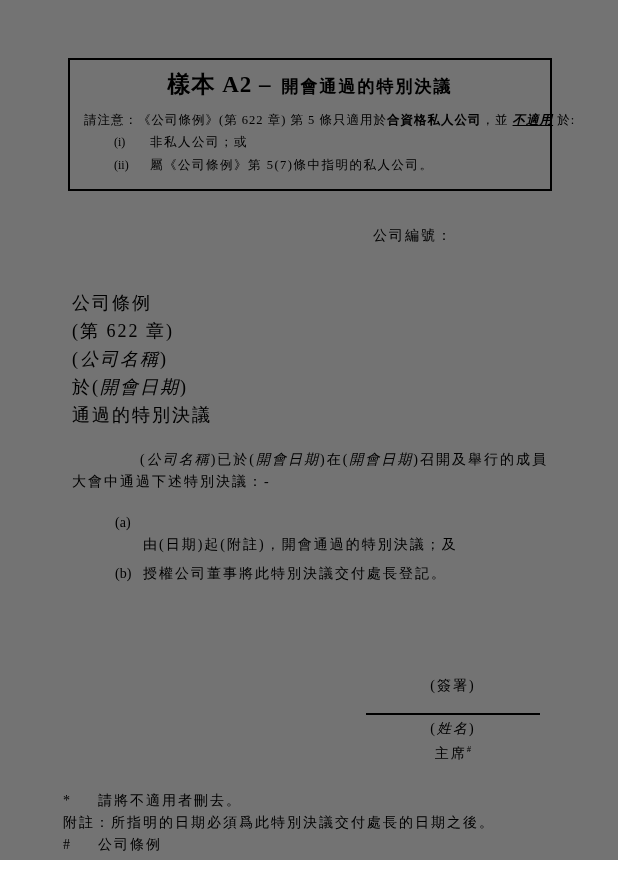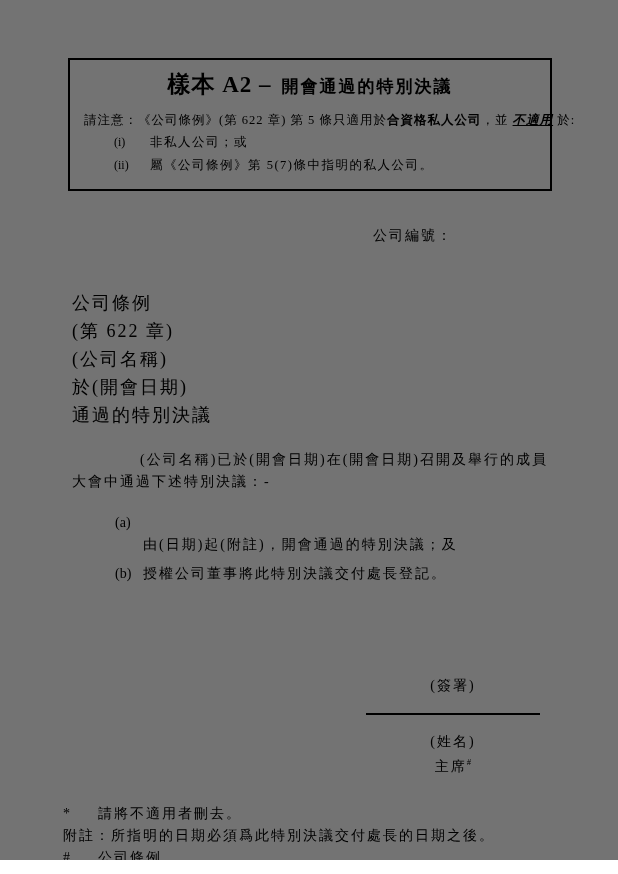--- a/index.html
+++ b/index.html
@@ -8,21 +8,21 @@
     position: relative;
     width: 618px;
     height: 860px;
     margin: 0 auto;
     background: #737373;
     color: #000000;
     font-family: "Liberation Serif", "DejaVu Serif", serif;
     padding: 0 72px;
     overflow: hidden;
   }
-  .it { }
+  .it { font-style: italic; }
   .bd { font-weight: bold; }
   .ul { text-decoration: underline; font-style: italic; }
   sup { font-size: 62%; letter-spacing: 0; vertical-align: super; }
 
   
   .notice-box {
     margin: 58px -6px 0 -4px;
     border: 2px solid #000;
     padding: 9px 14px 13px 14px;
   }
@@ -86,21 +86,21 @@
   
   .signature {
     width: 174px;
     margin: 90px 6px 0 auto;
     text-align: center;
     font-size: 14px;
     letter-spacing: 2px;
     line-height: 21px;
   }
   .sig-sign { border-bottom: 2px solid #000; padding-bottom: 17px; }
-  .sig-name { margin-top: 16px; }
+  .sig-name { margin-top: 3px; }
 
   
   .footnotes {
     margin: 26px 0 0 -9px;
     font-size: 14px;
     letter-spacing: 2px;
     line-height: 22px;
     white-space: nowrap;
   }
   .fn-marker { display: inline-block; width: 35px; letter-spacing: 0; }

